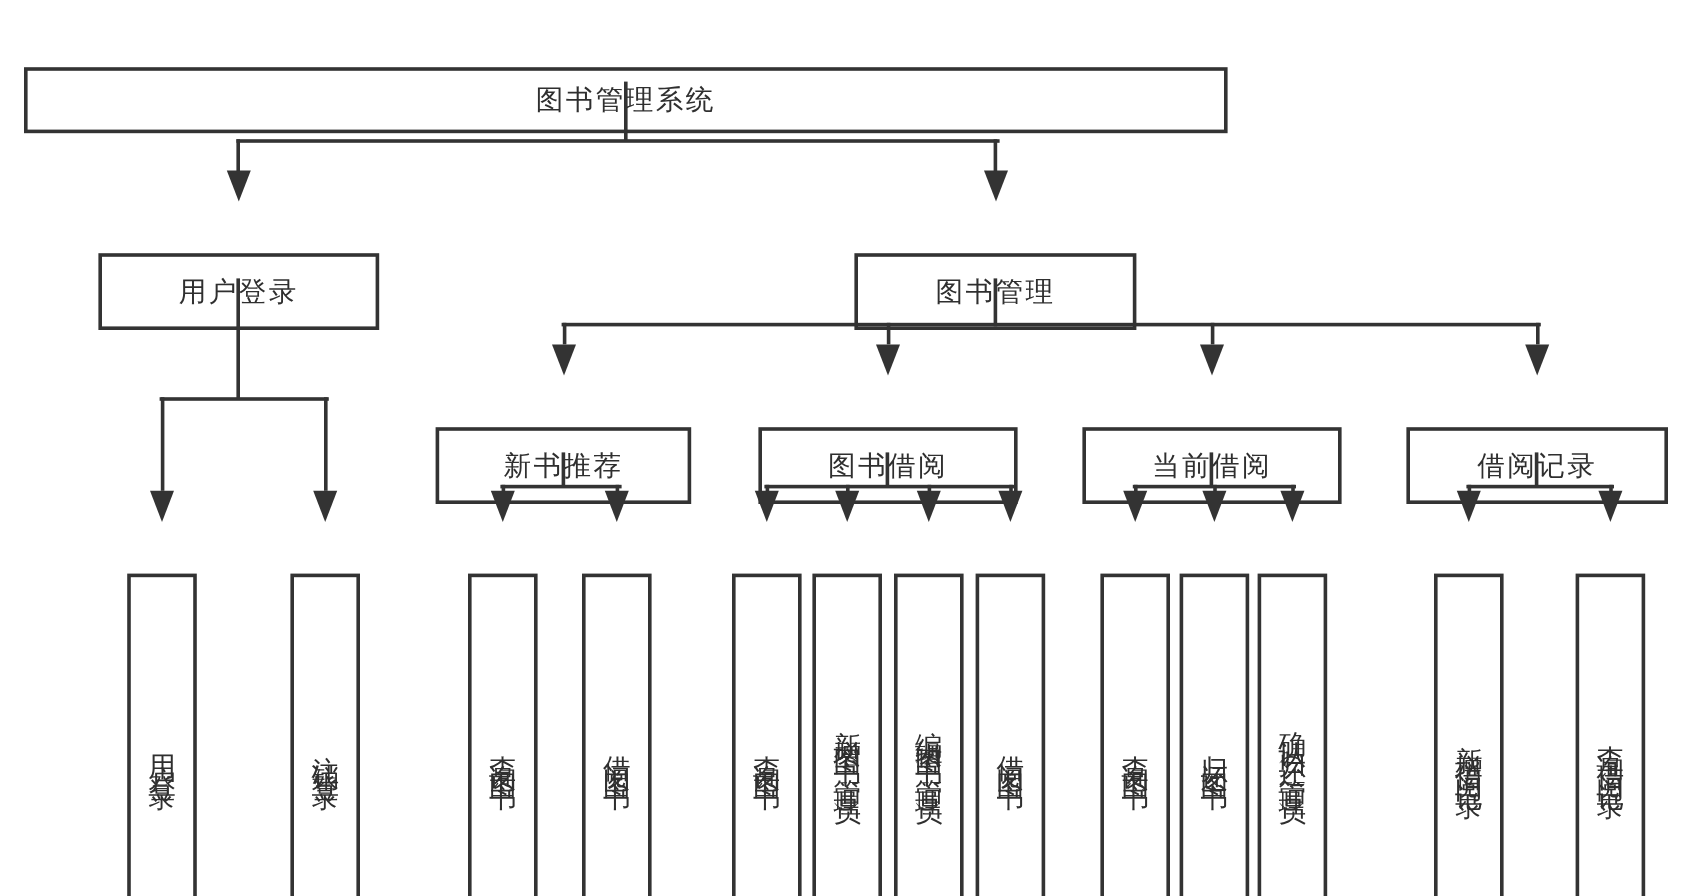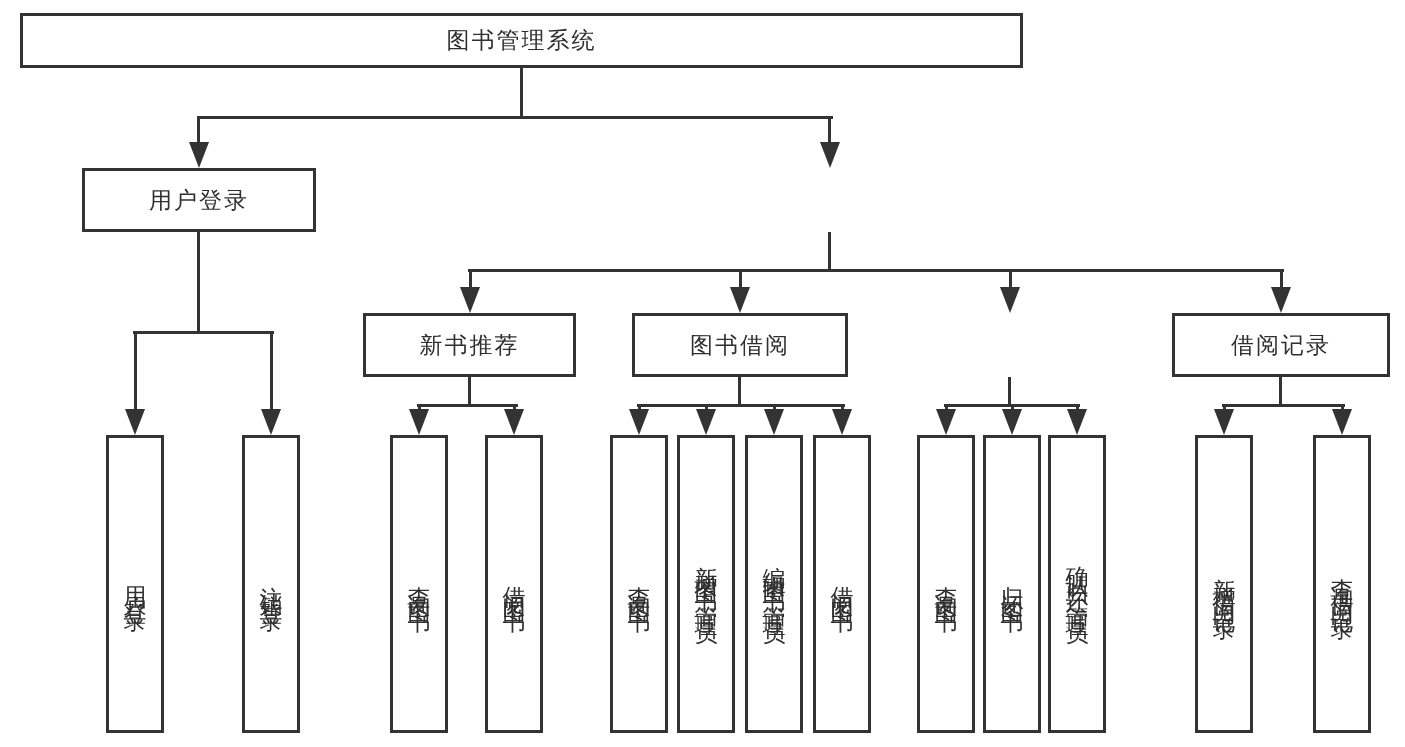--- a/index.html
+++ b/index.html
@@ -16,20 +16,21 @@
     font-family:"Liberation Sans", sans-serif;
     overflow:hidden;
   }
   .node{
     position:absolute;
     background:#fff;
     border:3px solid var(--line);
     box-sizing:border-box;
     display:flex;align-items:center;justify-content:center;
     color:var(--text);
+    margin-top:43px;
   }
   .node .lbl{
     font-size:23px;
     letter-spacing:2px;
     white-space:nowrap;
   }
   .vnode .lbl{
     writing-mode:vertical-rl;
     text-orientation:mixed;
     letter-spacing:8px;
@@ -65,20 +66,23 @@
   <div class="vline" style="left:520px;top:68px;height:49px"></div>
   <div class="hline" style="left:197px;top:116px;width:636px"></div>
   <div class="vline" style="left:197px;top:116px;height:27px"></div>
   <div class="vline" style="left:828px;top:116px;height:27px"></div>
   <div class="arrow" style="left:189px;top:142px"></div>
   <div class="arrow" style="left:820px;top:142px"></div>
 
   <div class="node" style="left:82px;top:168px;width:234px;height:64px">
     <span class="lbl">用户登录</span>
   </div>
+  <div class="node" style="left:712px;top:168px;width:235px;height:64px">
+    <span class="lbl">图书管理</span>
+  </div>
 
   <div class="vline" style="left:197px;top:232px;height:101px"></div>
   <div class="hline" style="left:133px;top:331px;width:141px"></div>
   <div class="vline" style="left:134px;top:331px;height:78px"></div>
   <div class="vline" style="left:270px;top:331px;height:78px"></div>
   <div class="arrow" style="left:125px;top:409px"></div>
   <div class="arrow" style="left:261px;top:409px"></div>
 
   <div class="vline" style="left:828px;top:232px;height:40px"></div>
   <div class="hline" style="left:468px;top:269px;width:816px"></div>
@@ -89,20 +93,23 @@
   <div class="arrow" style="left:460px;top:287px"></div>
   <div class="arrow" style="left:730px;top:287px"></div>
   <div class="arrow" style="left:1000px;top:287px"></div>
   <div class="arrow" style="left:1271px;top:287px"></div>
 
   <div class="node" style="left:363px;top:313px;width:213px;height:64px">
     <span class="lbl">新书推荐</span>
   </div>
   <div class="node" style="left:632px;top:313px;width:216px;height:64px">
     <span class="lbl">图书借阅</span>
+  </div>
+  <div class="node" style="left:902px;top:313px;width:216px;height:64px">
+    <span class="lbl">当前借阅</span>
   </div>
   <div class="node" style="left:1172px;top:313px;width:218px;height:64px">
     <span class="lbl">借阅记录</span>
   </div>
 
   <div class="vline" style="left:468px;top:377px;height:29px"></div>
   <div class="hline" style="left:417px;top:404px;width:101px"></div>
   <div class="vline" style="left:418px;top:404px;height:8px"></div>
   <div class="vline" style="left:513px;top:404px;height:8px"></div>
   <div class="arrow" style="left:409px;top:409px"></div>

